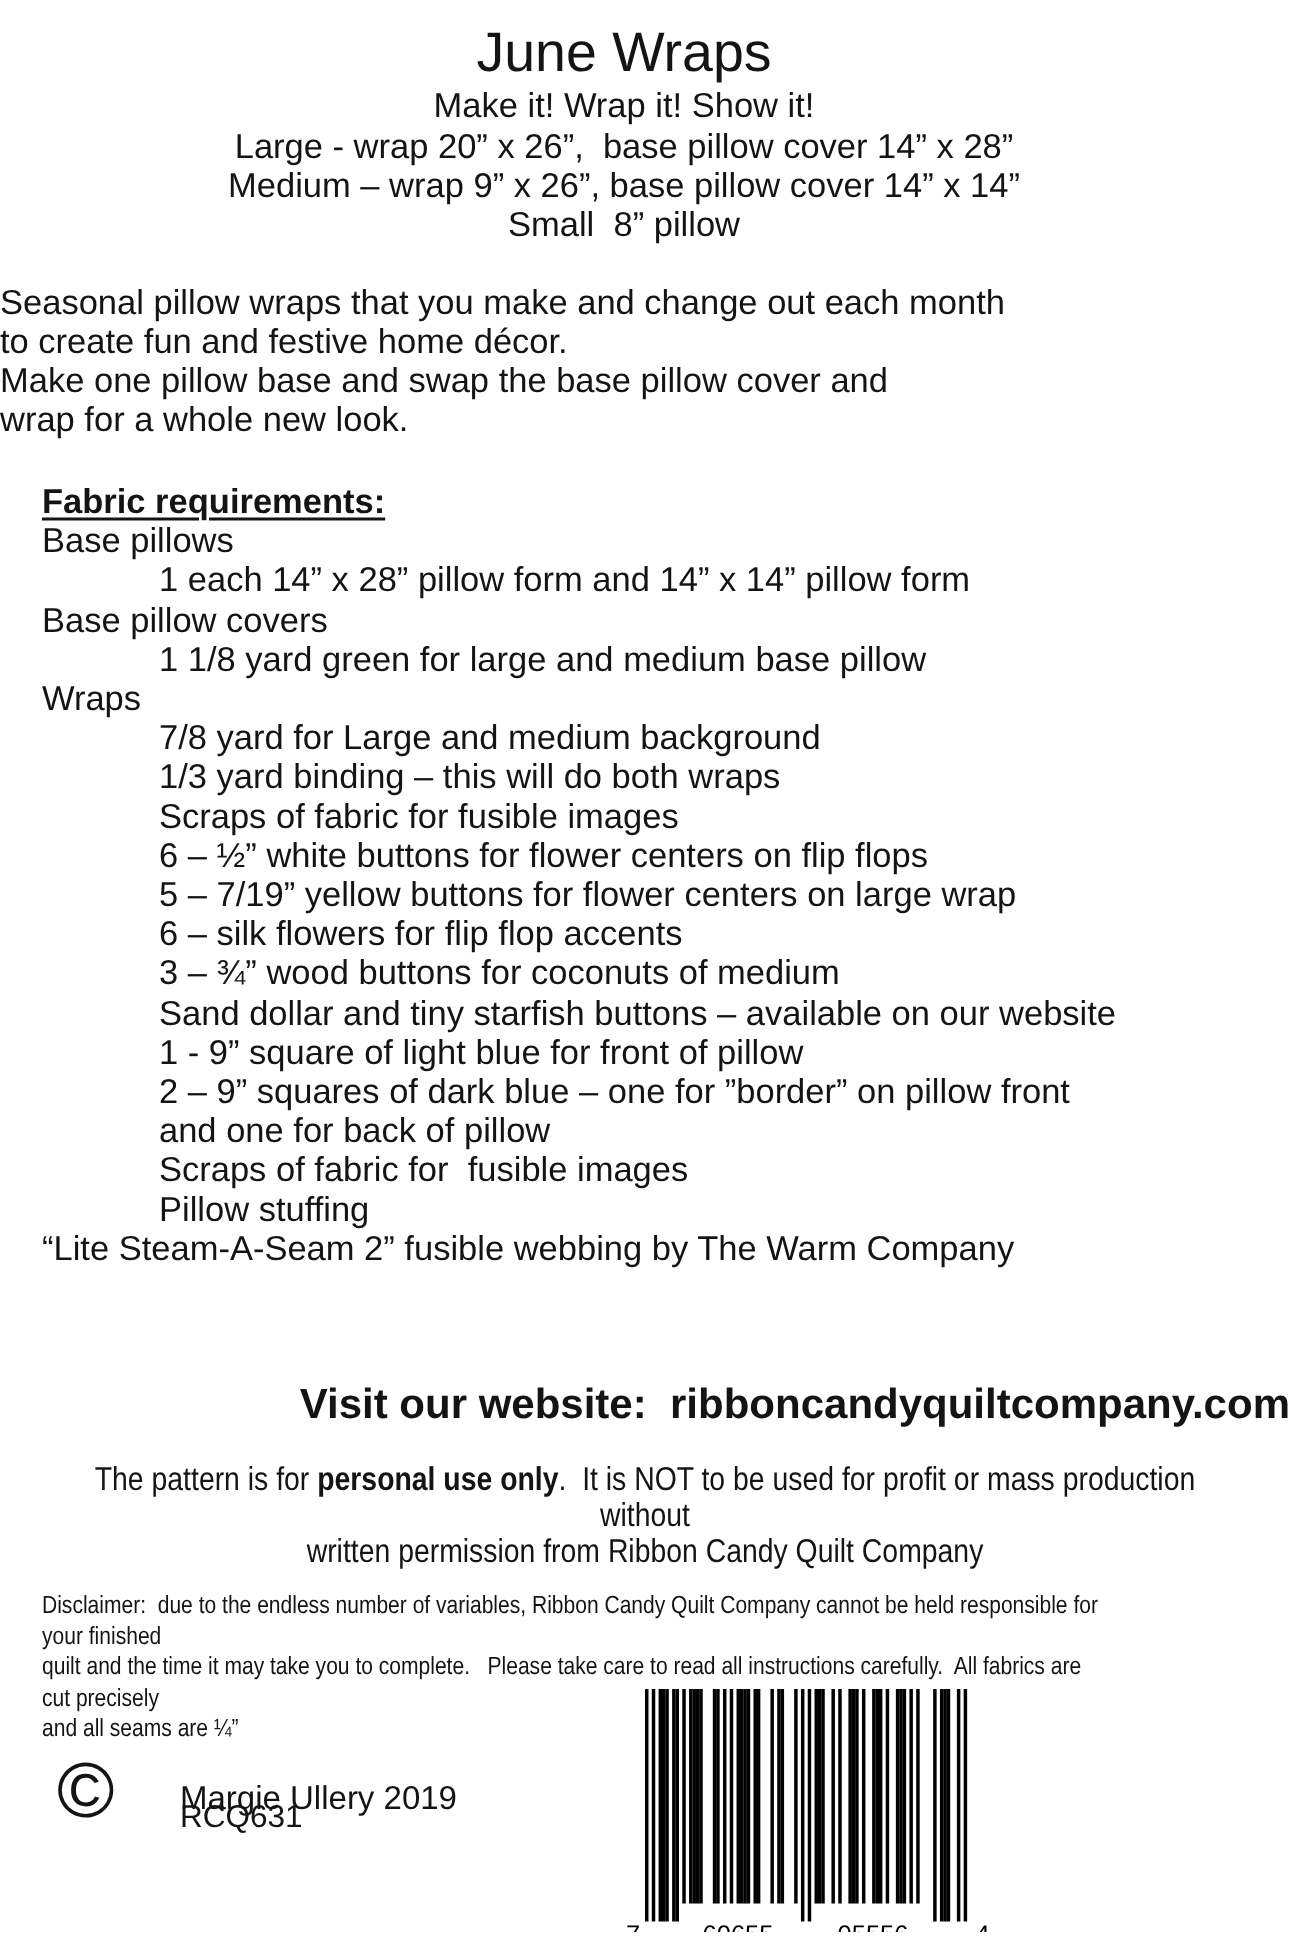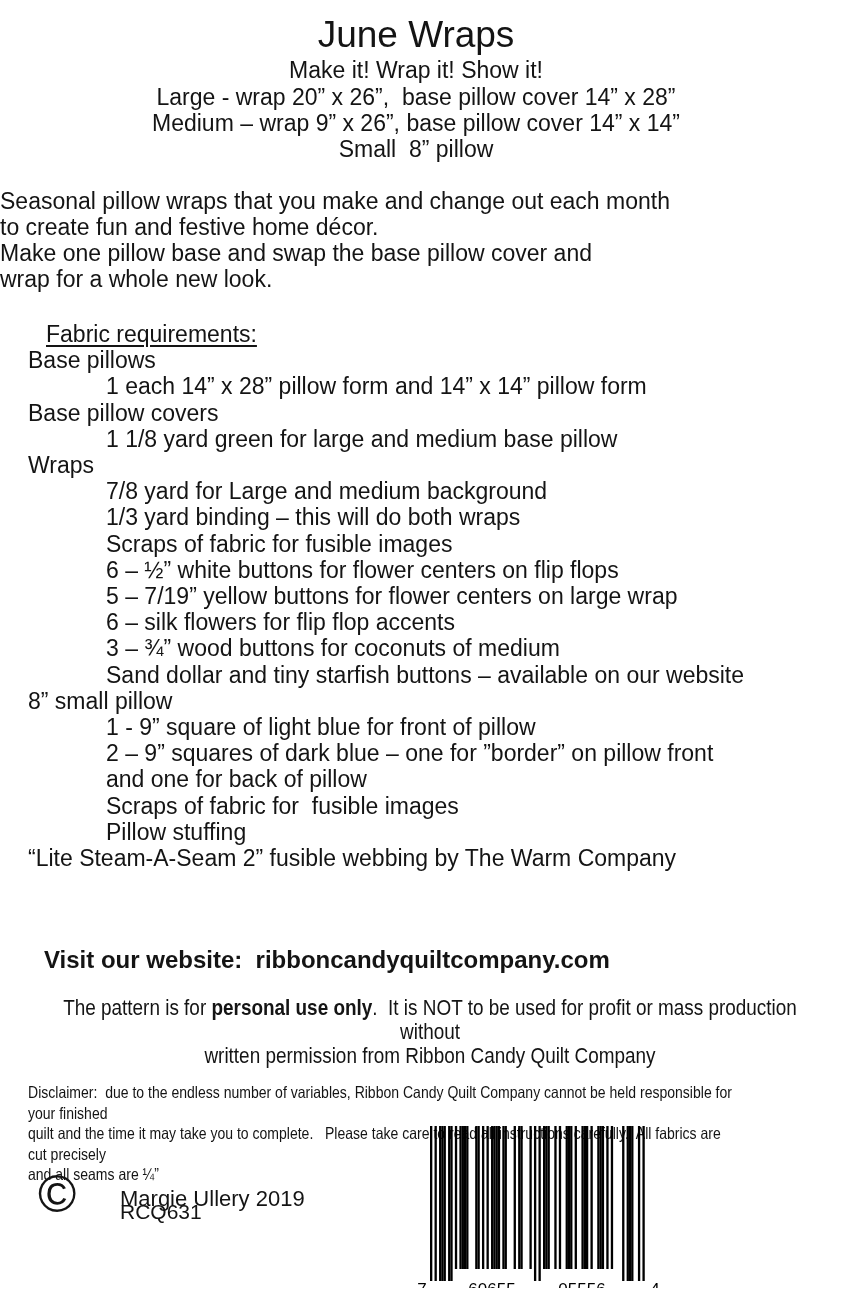--- a/index.html
+++ b/index.html
@@ -18,26 +18,26 @@
   .title { font-size:37px; line-height:44px; font-weight:400; }
   .tagline { font-size:23px; line-height:27px; }
   .size-line { font-size:23px; line-height:26px; }
 
   
   .intro { width:832px; margin-top:26px; }
   .intro-line { font-size:23px; line-height:26px; }
 
   
   .reqs { margin-top:29px; margin-left:28px; font-size:23px; line-height:26.2px; }
-  .req-heading { font-weight:400; text-decoration:underline; text-decoration-thickness:2px; text-underline-offset:3px;margin-left:18px; }
+  .req-heading { font-weight:700; text-decoration:underline; text-decoration-thickness:2px; text-underline-offset:3px; }
   .req-line.indent { padding-left:78px; }
 
   
   .website { margin-top:75px; width:860px; box-sizing:border-box; padding-left:44px;
-             text-align:left; font-size:24px; font-weight:700; }
+             text-align:right; font-size:28px; font-weight:700; }
 
   
   .usage { margin-top:22px; width:860px; text-align:center; font-size:22px; line-height:24px;
            transform:scaleX(0.86); transform-origin:430px 0; }
   .usage b { font-weight:700; }
 
   
   .disclaimer { margin-top:14px; margin-left:28px; font-size:16.5px; line-height:20.5px;
                 transform:scaleX(0.85); transform-origin:0 0; }
 
@@ -80,21 +80,20 @@
         <div class="req-line line indent">1 1/8 yard green for large and medium base pillow</div>
         <div class="req-line line">Wraps</div>
         <div class="req-line line indent">7/8 yard for Large and medium background</div>
         <div class="req-line line indent">1/3 yard binding – this will do both wraps</div>
         <div class="req-line line indent">Scraps of fabric for fusible images</div>
         <div class="req-line line indent">6 – ½” white buttons for flower centers on flip flops</div>
         <div class="req-line line indent">5 – 7/19” yellow buttons for flower centers on large wrap</div>
         <div class="req-line line indent">6 – silk flowers for flip flop accents</div>
         <div class="req-line line indent">3 – ¾” wood buttons for coconuts of medium</div>
         <div class="req-line line indent">Sand dollar and tiny starfish buttons – available on our website</div>
-        <div class="req-line line">8” small pillow</div>
         <div class="req-line line indent">1 - 9” square of light blue for front of pillow</div>
         <div class="req-line line indent">2 – 9” squares of dark blue – one for ”border” on pillow front</div>
         <div class="req-line line indent">and one for back of pillow</div>
         <div class="req-line line indent">Scraps of fabric for  fusible images</div>
         <div class="req-line line indent">Pillow stuffing</div>
         <div class="req-line line">“Lite Steam-A-Seam 2” fusible webbing by The Warm Company</div>
       </div>
   </div>
 
   <div class="website line">Visit our website:  ribboncandyquiltcompany.com</div>

